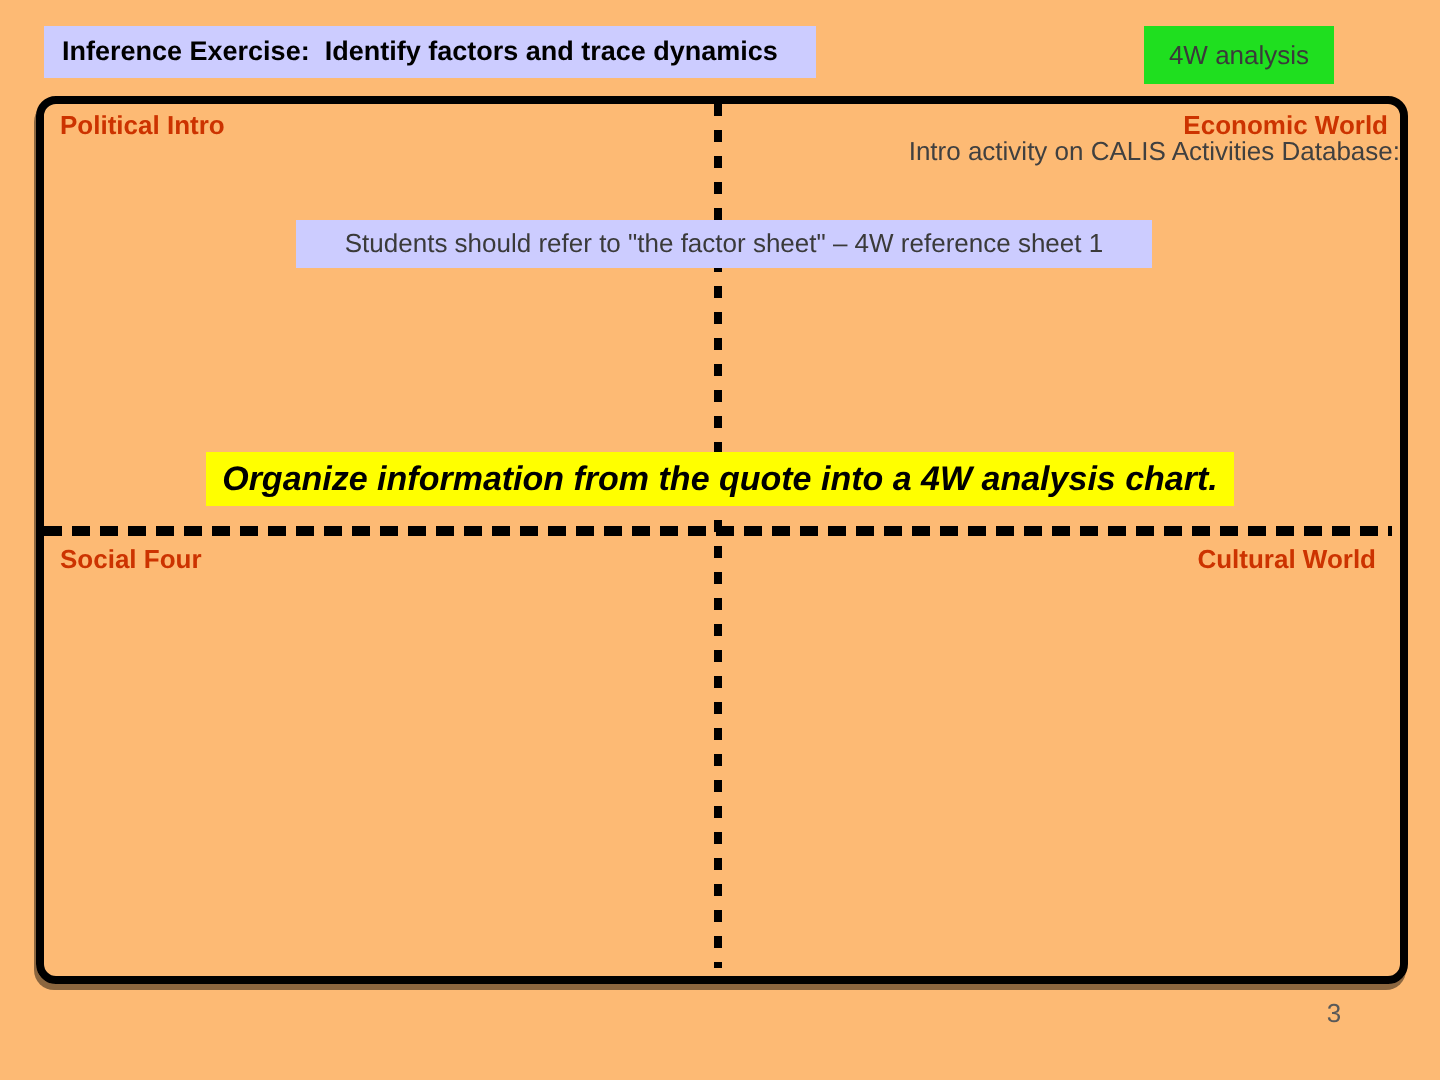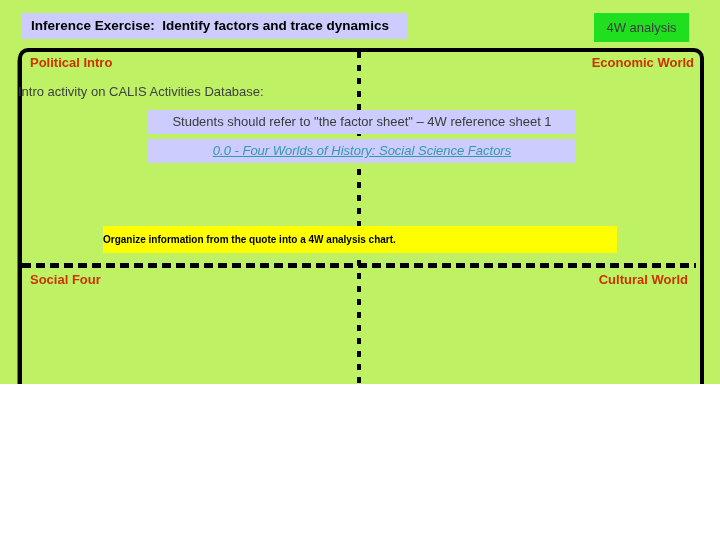--- a/index.html
+++ b/index.html
@@ -4,22 +4,22 @@
 <style>
   html, body {
     margin: 0;
     padding: 0;
     background: #ffffff;
     font-family: "Liberation Sans", sans-serif;
   }
   .stage {
     position: relative;
     width: 720px;
-    height: 384px;
-    background: #bef264;
+    height: 540px;
+    background: #fdba74;
     overflow: hidden;
   }
   
   .title-bar {
     position: absolute;
     left: 22px;
     top: 13px;
     width: 386px;
     height: 26px;
     background: var(--lavender, #CCCCFF);
@@ -27,21 +27,21 @@
     font-weight: bold;
     font-size: 13.5px;
     line-height: 26px;
     padding-left: 9px;
     white-space: pre;
     box-sizing: border-box;
   }
   
   .corner-badge {
     position: absolute;
-    left: 594px;
+    left: 572px;
     top: 13px;
     width: 95px;
     height: 29px;
     background: var(--green, #1FDF1F);
     color: #3a3a3a;
     font-size: 13px;
     line-height: 29px;
     text-align: center;
   }
   
@@ -84,23 +84,23 @@
     z-index: 2;
   }
   .q-tl { left: 30px;  top: 55px; }
   .q-tr { right: 26px; top: 55px; text-align: right; }
   .q-bl { left: 30px;  top: 272px; }
   .q-br { right: 32px; top: 272px; text-align: right; }
   
   .intro-text {
     position: absolute;
     left: 18px;
-    top: 84px;
+    top: 68px;
     width: 682px;
-    text-align: left;
+    text-align: right;
     color: #404040;
     font-size: 13px;
     z-index: 2;
   }
   
   .note-box {
     position: absolute;
     left: 148px;
     width: 428px;
     height: 24px;
@@ -122,24 +122,25 @@
   
   .instruction-banner {
     position: absolute;
     left: 103px;
     top: 226px;
     width: 514px;
     height: 27px;
     background: var(--yellow, #FFFF00);
     color: #000000;
     font-weight: bold;
-    font-size: 10px;
+    font-size: 17px;
     line-height: 27px;
-    text-align: left;
+    text-align: center;
     z-index: 2;
+    font-style: italic;
   }
   
   .page-number {
     position: absolute;
     left: 655px;
     top: 499px;
     width: 24px;
     text-align: center;
     color: #595959;
     font-size: 13px;
@@ -164,21 +165,18 @@
   <div class="quad-label q-tr">Economic World</div>
 
   <div class="quad-label q-bl">Social Four</div>
 
   <div class="quad-label q-br">Cultural World</div>
 
   <div class="intro-text">Intro activity on CALIS Activities Database:</div>
 
   <div class="note-box note-1">Students should refer to "the factor sheet" – 4W reference sheet 1</div>
 
-  <div class="note-box note-2">
-    <span class="db-link">0.0 - Four Worlds of History: Social Science Factors</span>
-  </div>
 
   <div class="instruction-banner">Organize information from the quote into a 4W analysis chart.</div>
 
   <div class="page-number">3</div>
 
 </div>
 
 </body></html>

